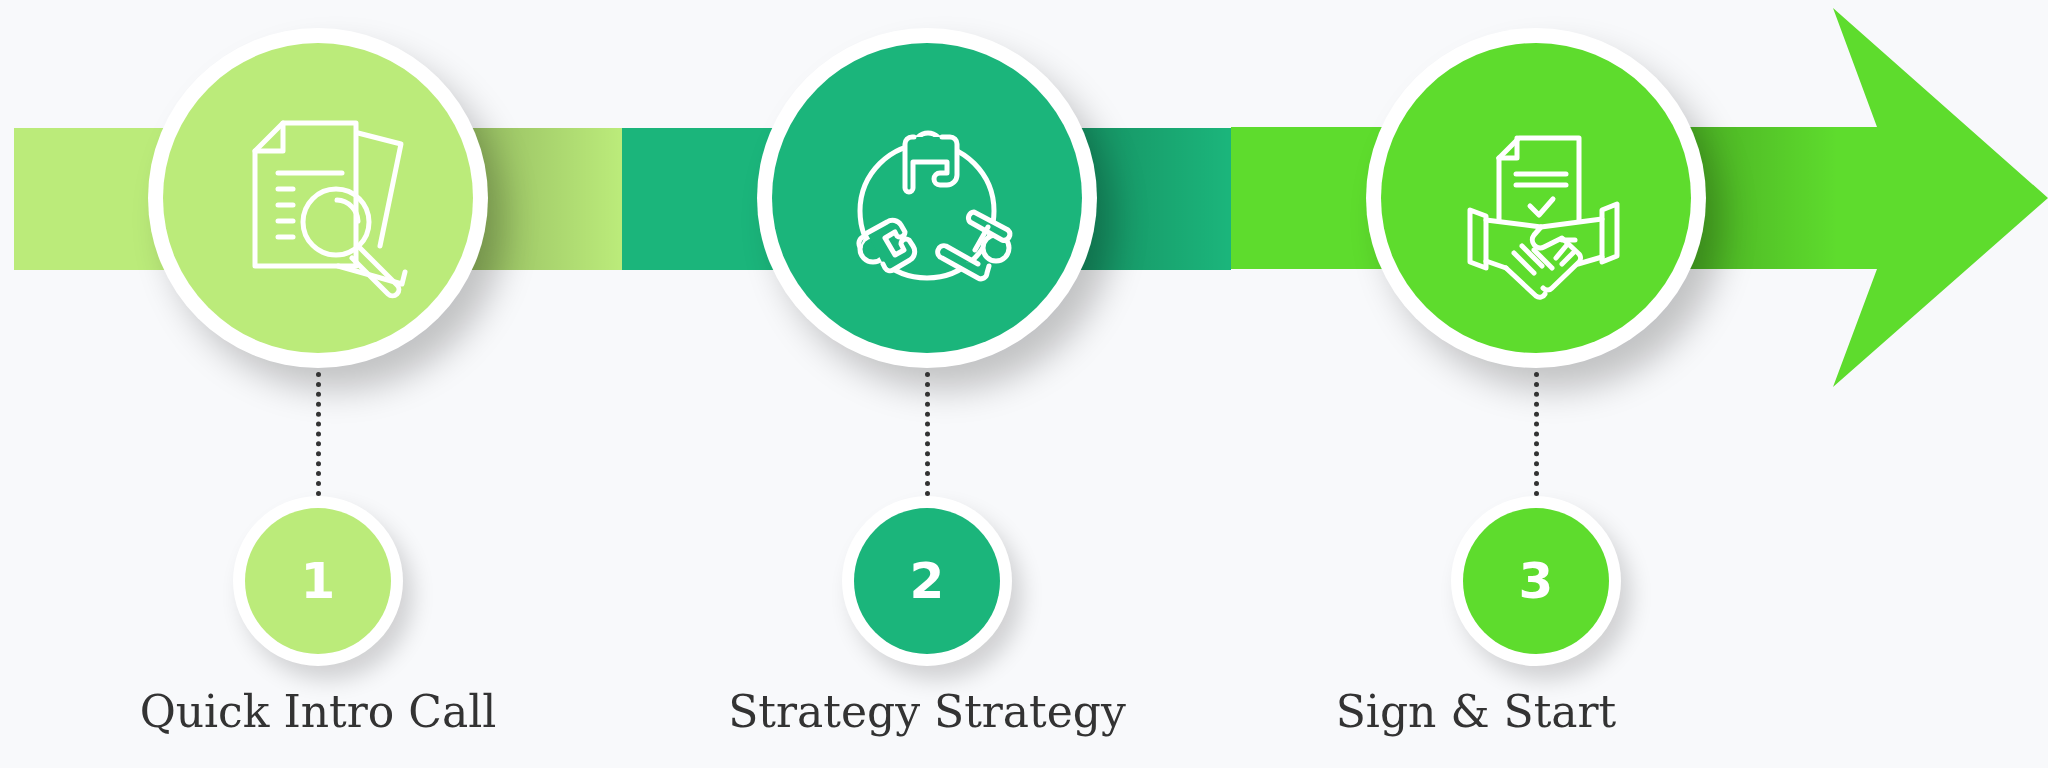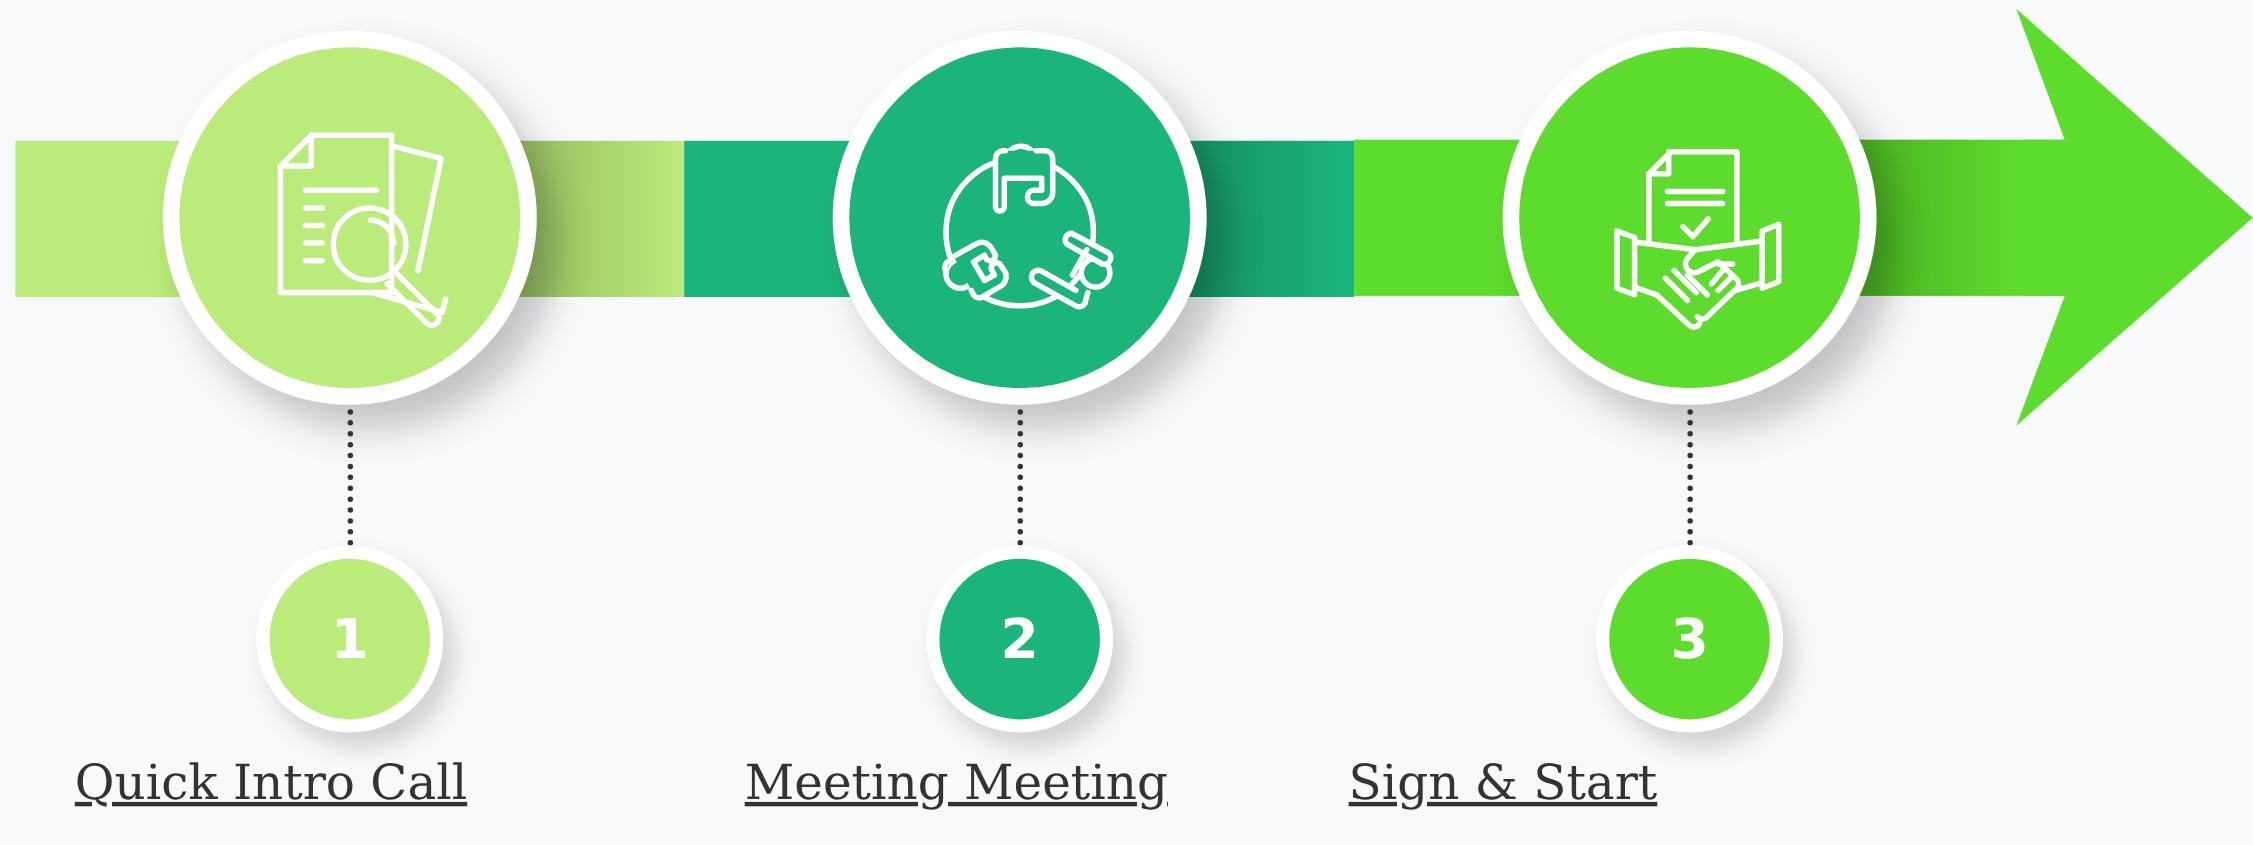--- a/index.html
+++ b/index.html
@@ -31,24 +31,23 @@
     }
     .num-circle .inner {
       position: absolute; left: 12px; top: 12px; width: 146px; height: 146px; border-radius: 50%;
       display: flex; align-items: center; justify-content: center;
     }
     .num-circle .num {
       color: #fff; font-family: "DejaVu Sans", "Liberation Sans", sans-serif;
       font-weight: bold; font-size: 50px; line-height: 1;
     }
     .label {
-      position: absolute; top: 690px; width: 500px; 
+      position: absolute; top: 690px; width: 500px; text-align: center;
       font-size: 44px; color: #333; line-height: 1;
       font-family: "DejaVu Serif", "Liberation Serif", serif;
-      text-decoration: underline;
     }
   </style>
 </head>
 <body>
 
 <div class="layer">
   <div class="bar" style="left:14px; width:608px; background:#BBEB7A;"></div>
   <div class="bar" style="left:622px; width:609px; background:#1BB57B;"></div>
   <div class="bar" style="left:1231px; width:650px; background:#5EDC2D; top:127px;"></div>
 
@@ -101,21 +100,21 @@
     <path d="M185 230 L221 250 A6 6 0 0 0 230 245 L232 238 M185 230 A5 5 0 0 1 189 218 L221 236" fill="#1BB57B"></path>
     <path d="M231 199 L218 222"></path>
   </svg>
 </div>
 <div class="connector" style="left:925px;"></div>
 <div class="num-circle" style="left:842px;">
   <div class="inner" style="background:#1BB57B;">
     <span class="num">2</span>
   </div>
 </div>
-<div class="label" style="left:677px;">Meeting Meeting</div>
+<div class="label" style="left:677px;">Strategy Strategy</div>
 
 <div class="big-circle" style="left:1366px;">
   <div class="inner" style="background:#5EDC2D;"></div>
   <svg width="340" height="340" viewBox="0 0 340 340" fill="none" stroke="#fff" stroke-width="5" stroke-linejoin="round" stroke-linecap="round">
     <path d="M133 130 L153 110 L213 110 L213 192"></path>
     <path d="M133 130 L133 192"></path>
     <path d="M133 130 L151 130 L151 110"></path>
     <line x1="150" y1="146" x2="200" y2="146"></line>
     <line x1="150" y1="157" x2="200" y2="157"></line>
     <path d="M164 178 L173 187 L187 171"></path>

